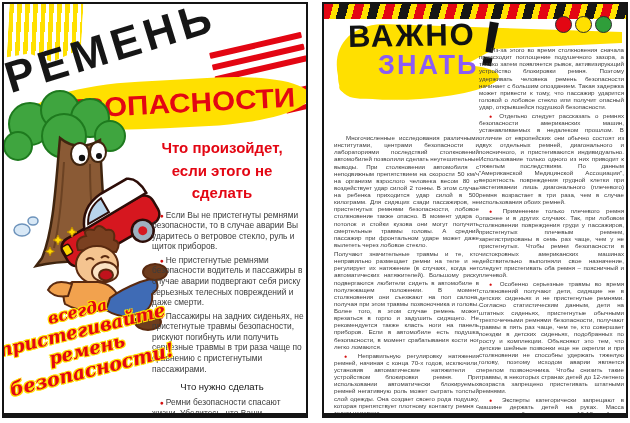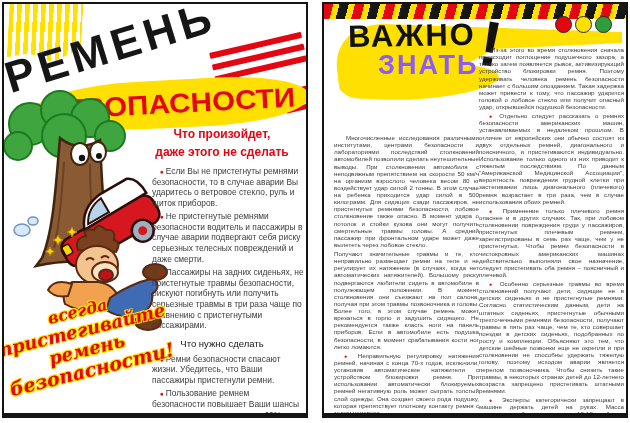--- a/index.html
+++ b/index.html
@@ -20,21 +20,21 @@
   .stripes-a{left:208px;top:38px;width:94px;}
   .stripes-a i{height:6px;margin-bottom:6px;}
   .stripes-b{left:280px;top:84px;width:26px;}
   .stripes-b i{height:5px;margin-bottom:4px;}
   .yellow-blob{position:absolute;left:26px;top:76px;width:280px;height:48px;background:#ffe000;
     border-radius:45% 38% 42% 55% / 65% 55% 60% 45%;transform:rotate(-3deg);
     display:flex;align-items:center;justify-content:center;}
   .title-bezop{font-size:27px;font-weight:bold;color:#e30613;letter-spacing:0;
     transform:scaleX(1.1);white-space:nowrap;}
   .left-col{position:absolute;left:136px;top:121px;width:164px;}
-  .h-red{color:#e30613;font-weight:bold;font-size:12px;line-height:1.5;text-align:center;margin:0 0 5px 0;}
+  .h-red{color:#e30613;font-weight:bold;font-size:15px;line-height:1.5;text-align:center;margin:12px 0 5px 0;}
   .h-black{color:#141414;font-weight:normal;font-size:9.5px;text-align:center;margin:7px 0 5px 0;}
   .lp{font-size:8.4px;line-height:1.26;color:#3c3c3c;margin:0 0 3px 12px;text-indent:8px;}
   .lp::before{content:"● ";color:#d40f0f;font-size:0.78em;}
   .slogan{position:absolute;left:-8px;top:298px;width:178px;transform:rotate(-14deg);
     text-align:center;font-family:"DejaVu Serif",serif;font-style:italic;font-weight:bold;color:#e30613;
     text-shadow:1px 1px 0 #ffe000,-1px -1px 0 #ffe000,1px -1px 0 #ffe000,-1px 1px 0 #ffe000;line-height:1.12;}
   .slogan .s1{font-size:16px;display:block;}
   .slogan .s2{font-size:18px;display:block;}
   .slogan .s3{font-size:18px;display:block;}
   .slogan .s4{font-size:19px;display:block;}
@@ -142,21 +142,21 @@
         <path d="M70,186 Q52,180 46,192 Q52,200 66,198 Z" fill="#f2a24e"></path>
         <path d="M104,212 Q120,222 138,216 Q152,210 150,196 Q160,190 152,180 L138,184 Q118,192 108,200 Z" fill="#3f6bb5"></path>
         <ellipse cx="153" cy="174" rx="12" ry="8" fill="#6e3c1d"></ellipse>
         <ellipse cx="146" cy="224" rx="13" ry="8" fill="#6e3c1d"></ellipse>
       </g>
     </svg>
 
     <div class="left-col">
       <p class="h-red">
         <span>Что произойдет,</span><br>
-        <span>даже этого не сделать</span>
+        <span>если этого не сделать</span>
       </p>
       <p class="lp">Если Вы не пристегнуты ремнями безопасности, то в случае аварии Вы ударитесь о ветровое стекло, руль и щиток приборов.</p>
       <p class="lp">Не пристегнутые ремнями безопасности водитель и пассажиры в случае аварии подвергают себя риску серьезных телесных повреждений и даже смерти.</p>
       <p class="lp">Пассажиры на задних сиденьях, не пристегнутые травмы безопасности, рискуют погибнуть или получить серьезные травмы в три раза чаще по сравнению с пристегнутыми пассажирами.</p>
       <p class="h-black">Что нужно сделать</p>
       <p class="lp">Ремни безопасности спасают жизни. Убедитесь, что Ваши пассажиры пристегнули ремни.</p>
       <p class="lp">Пользование ремнем безопасности повышает Ваши шансы уцелеть во время аварии на 60%.</p>
       <p class="lp">Пристегивайтесь перед каждой поездкой, даже очень короткой.</p>
     </div>
 

